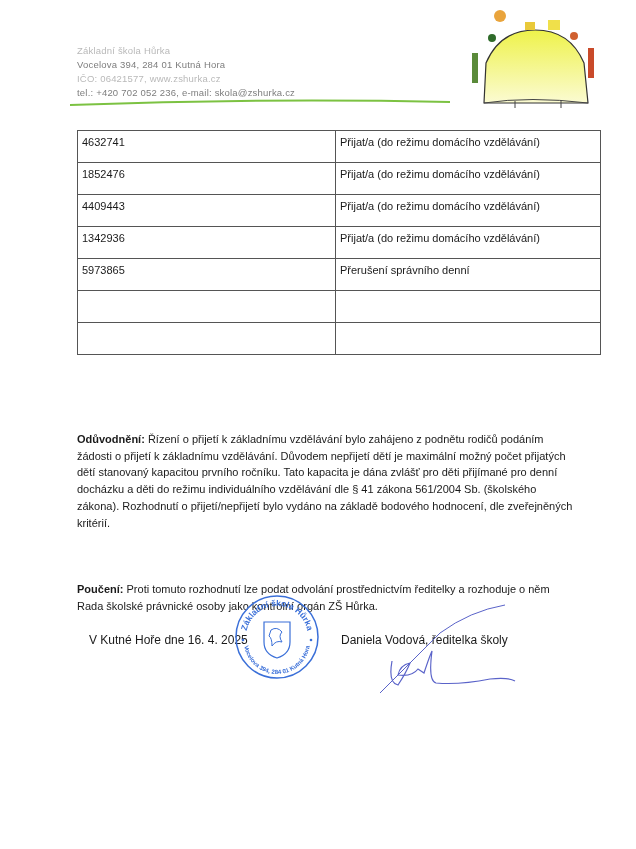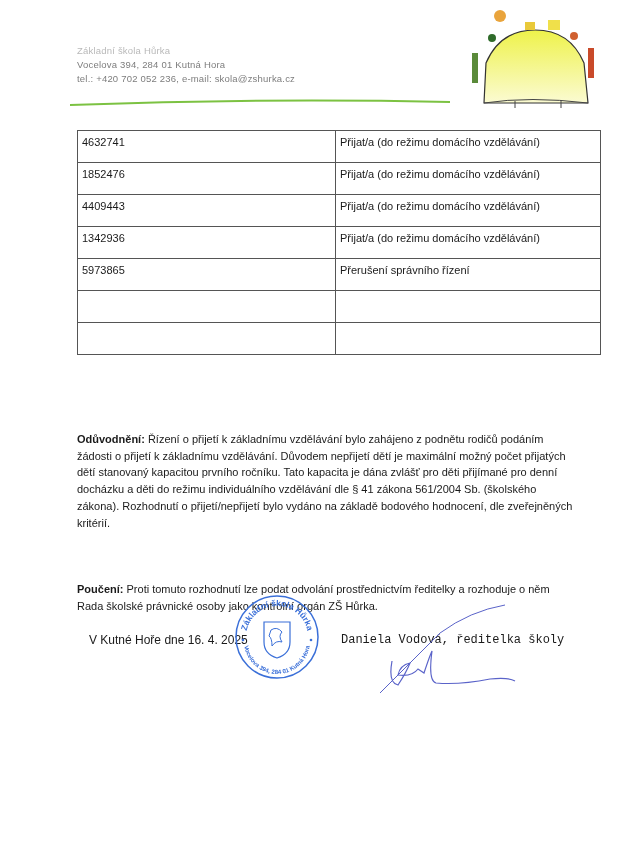--- a/index.html
+++ b/index.html
@@ -10,29 +10,30 @@
   .logo{position:absolute;left:470px;top:8px;width:130px;height:100px;}
   table.res{position:absolute;left:77px;top:130px;width:524px;border-collapse:collapse;font-size:11px;}
   table.res td{border:1px solid #555;height:32px;vertical-align:top;padding:5px 19px 0 4px;box-sizing:border-box;}
   table.res td.c1{width:258px;}
   .para{position:absolute;left:77px;width:500px;font-size:11px;line-height:16.7px;}
   .para b{font-weight:bold;}
   .p1{top:431px;}
   .p2{top:541px;margin-top:40px;}
   .place{position:absolute;left:89px;top:633px;font-size:12px;}
   .stamp{position:absolute;left:234px;top:594px;width:86px;height:86px;}
-  .signer{position:absolute;left:341px;top:633px;font-size:12px;font-family:Liberation Mono, monospace;}
+  .signer{position:absolute;left:341px;top:633px;font-size:12px;}
   .sig{position:absolute;left:340px;top:603px;width:200px;height:95px;}
 </style>
 </head>
 <body>
 
 <div class="hdr-text">
   <div>Základní škola Hůrka</div>
   <div class="dk">Vocelova 394, 284 01 Kutná Hora</div>
+  <div>IČO: 06421577, www.zshurka.cz</div>
   <div class="dk">tel.: +420 702 052 236, e-mail: skola@zshurka.cz</div>
 </div>
 
 <svg class="hdr-line" viewBox="0 0 380 12">
   <path d="M0 9 Q190 2 380 6" stroke="#7cc242" stroke-width="2" fill="none"></path>
 </svg>
 
 <svg class="logo" viewBox="0 0 130 100">
   <defs>
     <linearGradient id="g" x1="0" y1="0" x2="0" y2="1">
@@ -66,21 +67,21 @@
       <tr>
         <td class="c1">4409443</td>
         <td>Přijat/a (do režimu domácího vzdělávání)</td>
       </tr>
       <tr>
         <td class="c1">1342936</td>
         <td>Přijat/a (do režimu domácího vzdělávání)</td>
       </tr>
       <tr>
         <td class="c1">5973865</td>
-        <td>Přerušení správního řízení</td>
+        <td>Přerušení správního denní</td>
       </tr>
       <tr>
         <td class="c1"></td>
         <td></td>
       </tr>
       <tr>
         <td class="c1"></td>
         <td></td>
       </tr>
     </tbody>

